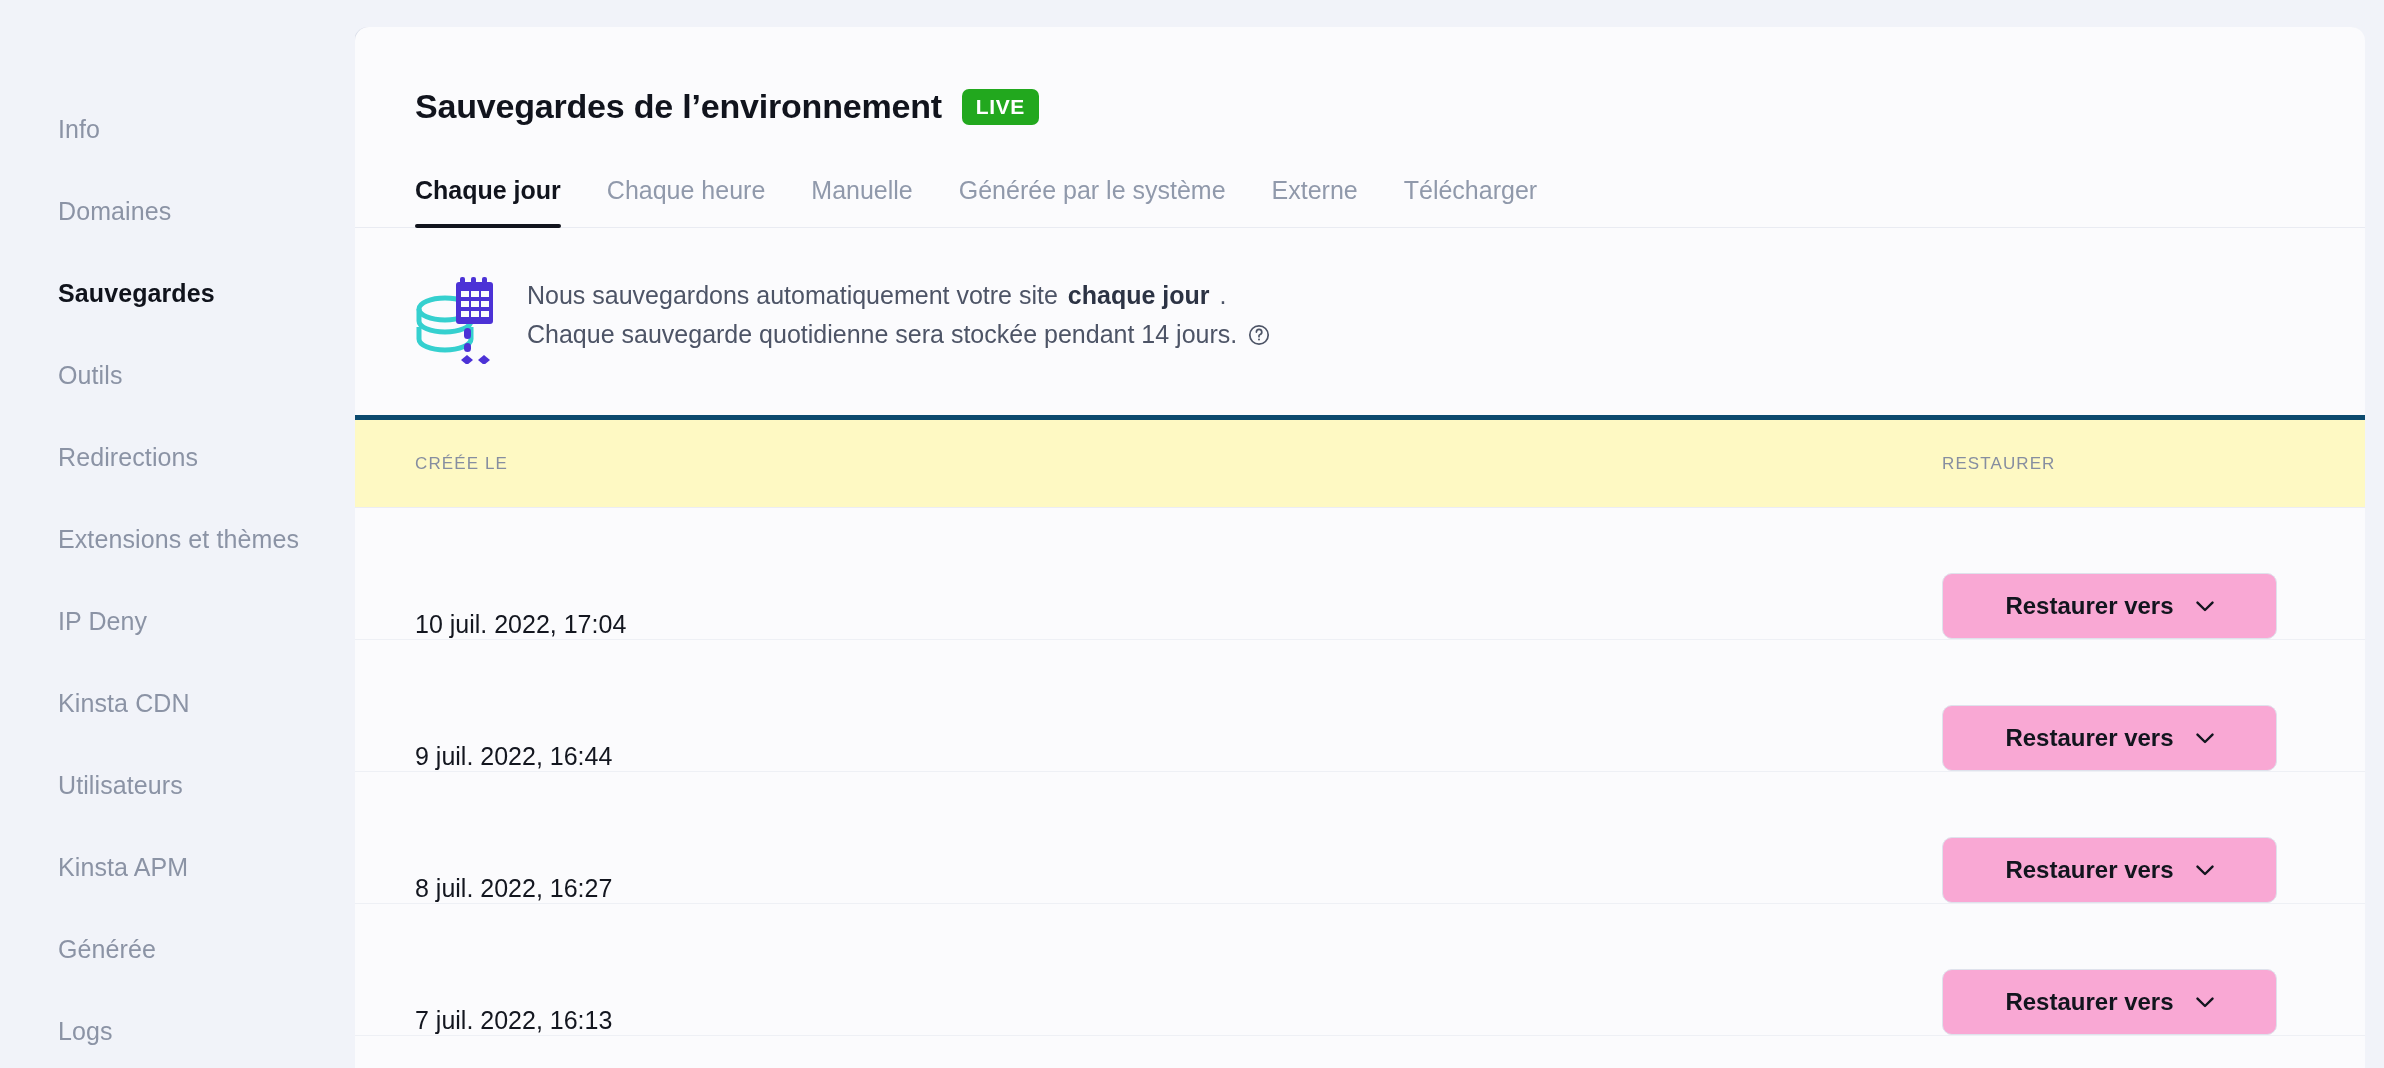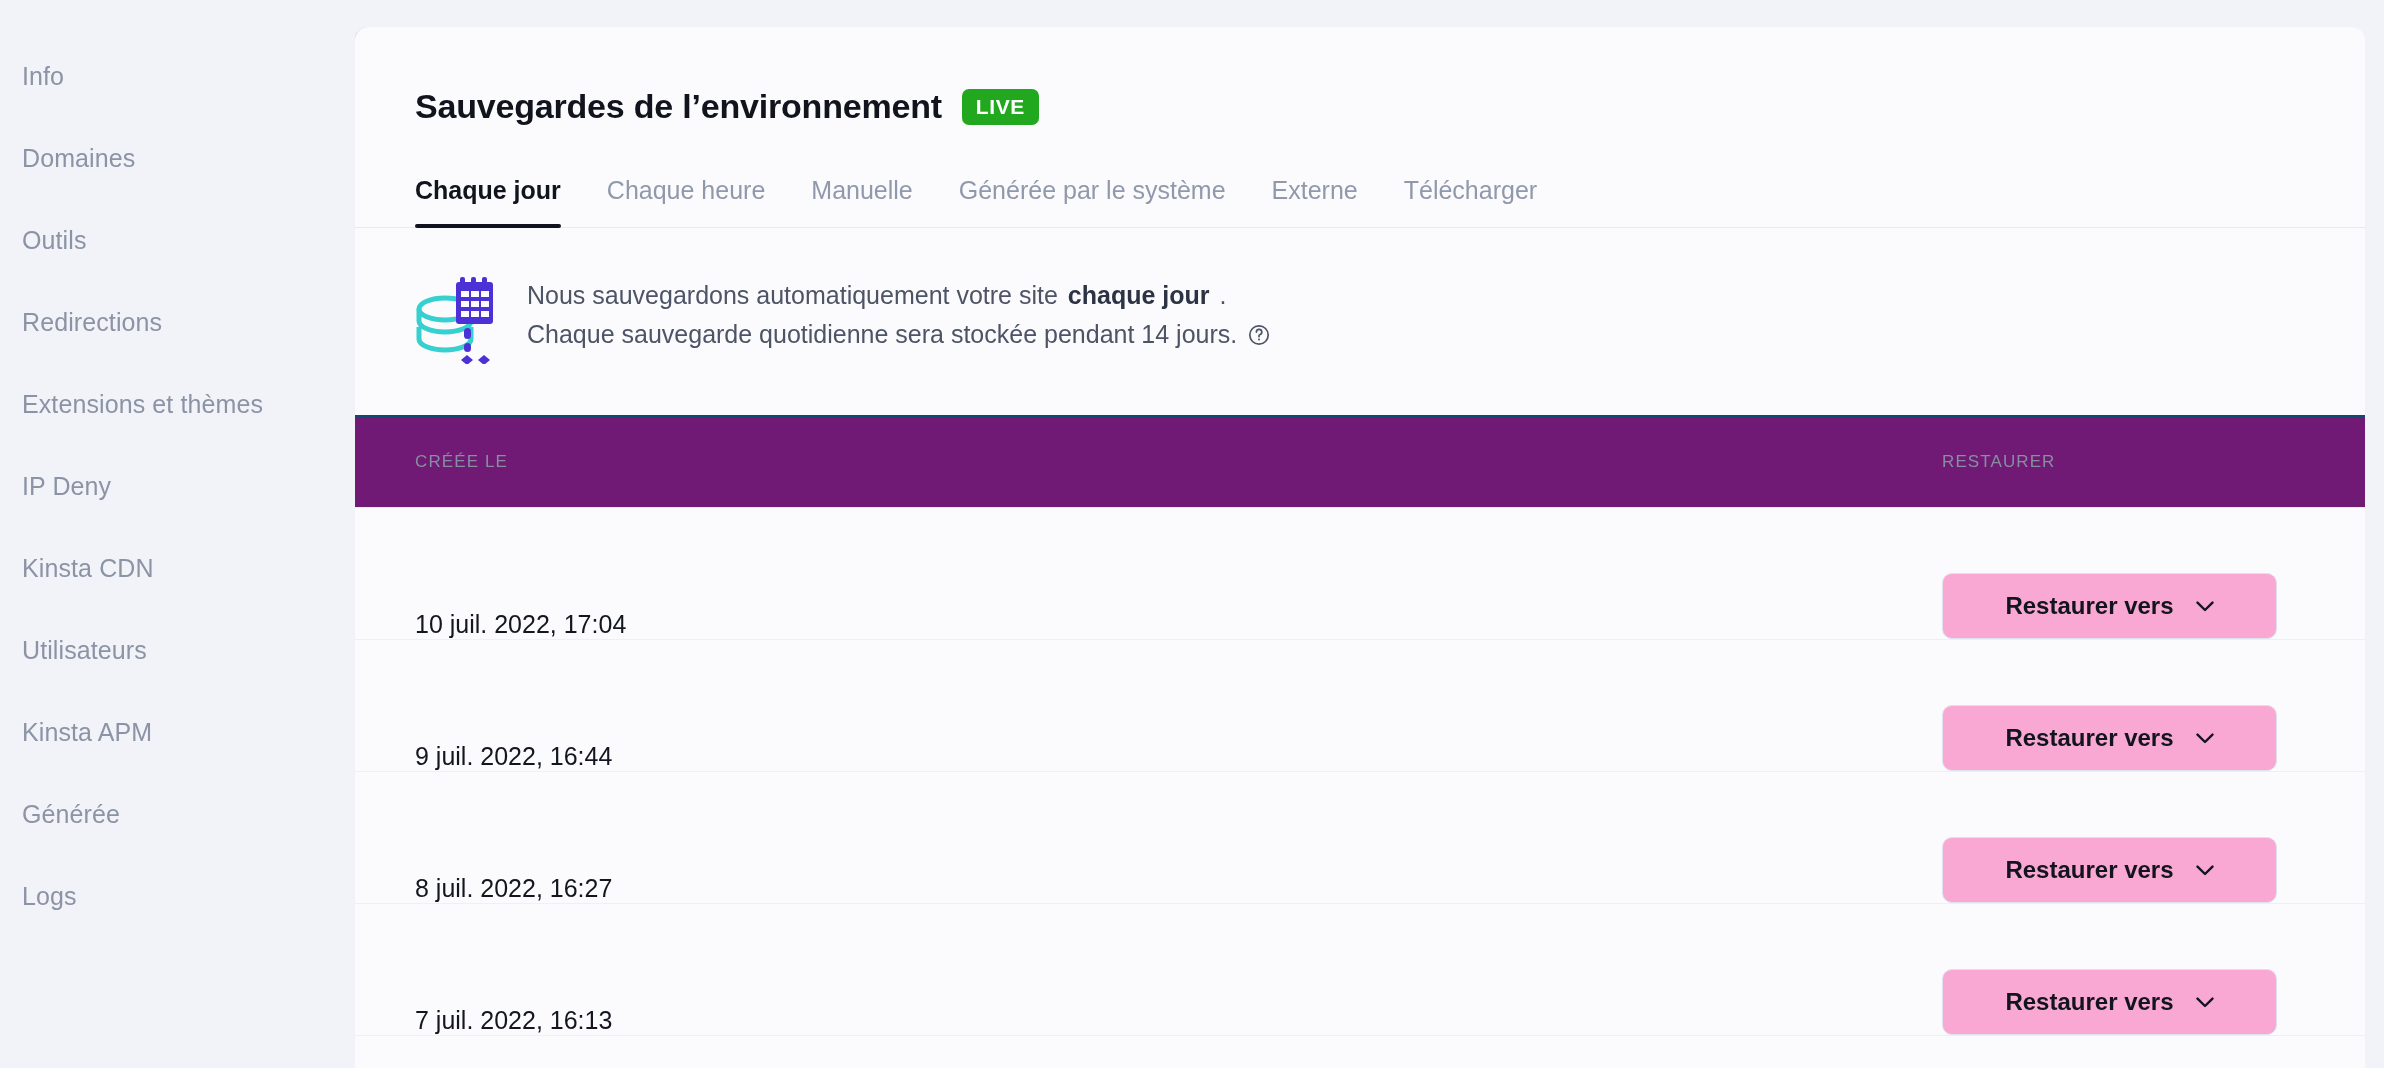--- a/index.html
+++ b/index.html
@@ -31,22 +31,22 @@
     padding-top: 62px;
     position: relative;
     z-index: 1;
   }
 
   .nav-list { list-style: none; }
 
   .nav-item {
     height: 82px;
     display: flex;
-    align-items: flex-start;
-    padding-left: 22px;
+    align-items: flex-end;
+    padding-left: 58px;
     font-size: 25px;
     color: #8b93a5;
     letter-spacing: .1px;
     cursor: pointer;
     white-space: nowrap;
   }
   .nav-item.active {
     color: #10131c;
     font-weight: 700;
   }
@@ -161,22 +161,22 @@
 
   
   .table {
     margin-top: 55px;
     width: 100%;
   }
   .thead {
     display: flex;
     align-items: center;
     height: 93px;
-    background: #701a75;
-    border-top: 2px solid #0c4a6e;
+    background: #fef9c3;
+    border-top: 5px solid #0c4a6e;
     border-bottom: 1px solid #ecedf3;
   }
   .th {
     font-size: 17px;
     letter-spacing: 1.1px;
     color: #868ea0;
     text-transform: uppercase;
     font-weight: 400;
   }
   .col-date { flex: 0 0 1565px; padding-left: 60px; }
@@ -224,20 +224,23 @@
 
 <div class="app">
 
   <nav class="sidebar">
     <ul class="nav-list">
       <li class="nav-item">
           <span>Info</span>
         </li>
       <li class="nav-item">
           <span>Domaines</span>
+        </li>
+      <li class="nav-item active">
+          <span>Sauvegardes</span>
         </li>
       <li class="nav-item">
           <span>Outils</span>
         </li>
       <li class="nav-item">
           <span>Redirections</span>
         </li>
       <li class="nav-item">
           <span>Extensions et thèmes</span>
         </li>

